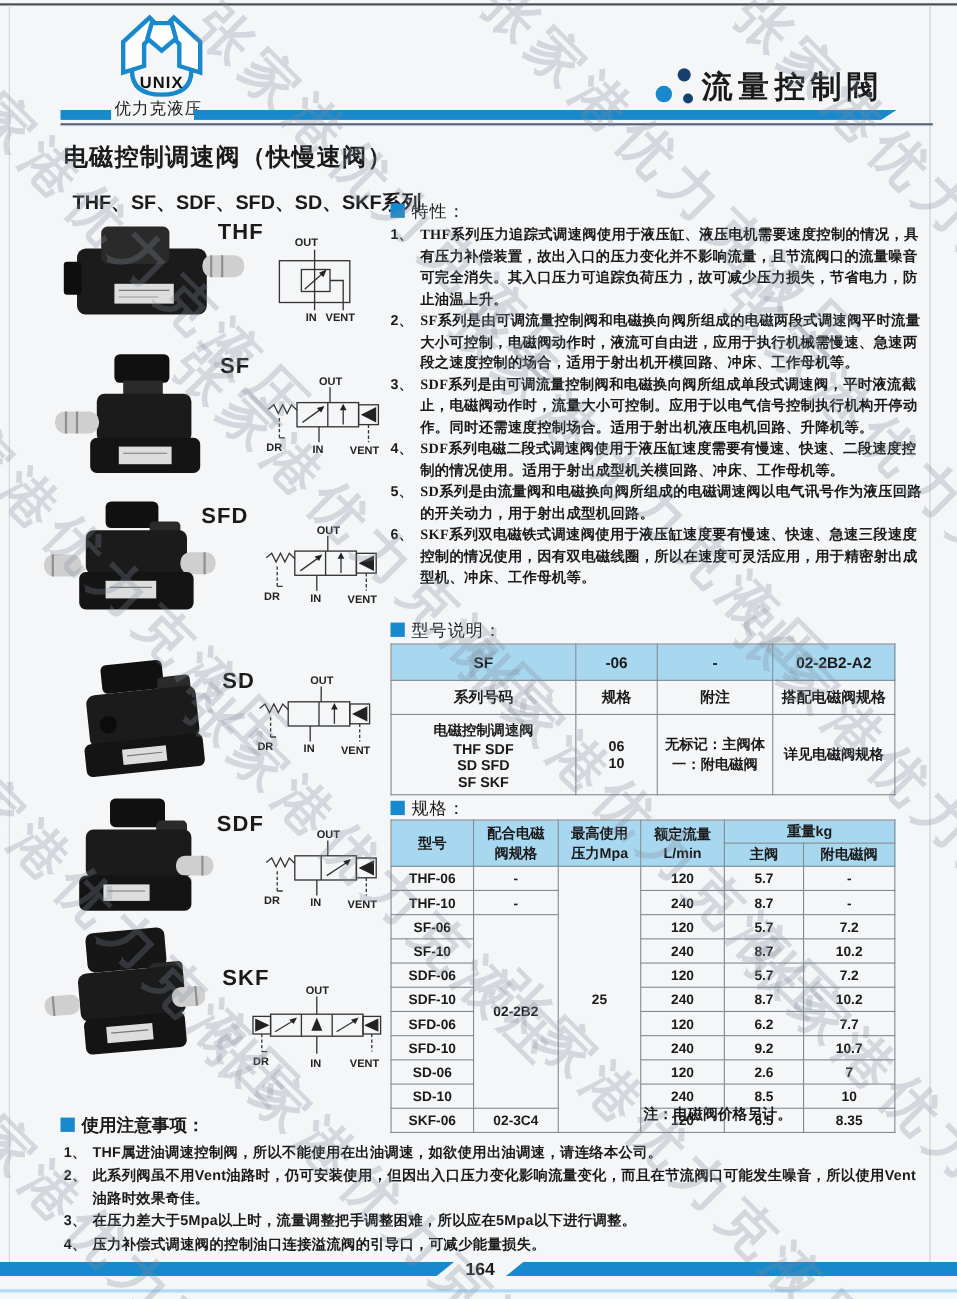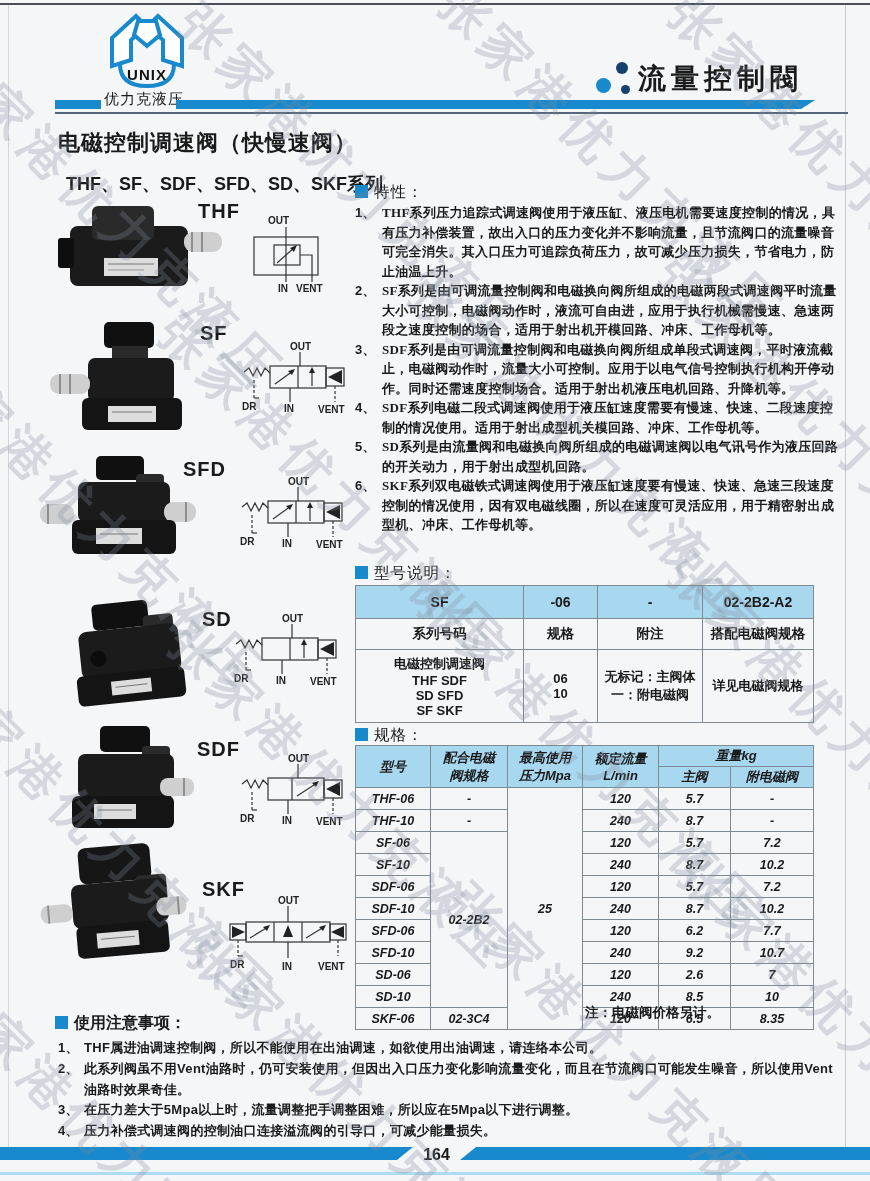--- a/index.html
+++ b/index.html
@@ -30,21 +30,21 @@
   .feat .num{width:27px;flex:none;}
   .feat .tx{flex:1;font-family:Liberation Serif, serif;}
   
   table{border-collapse:collapse;table-layout:fixed;}
   td,th{border:1px solid #7f8a92;text-align:center;vertical-align:middle;padding:1px 2px;}
   .model-table{left:355px;top:585px;width:458px;font-size:13.5px;}
   .model-table .code td{background:#a8d7f0;height:30px;font-size:14px;font-weight:600;}
   .model-table .lab td{height:28px;font-weight:bold;}
   .model-table .det td{height:70px;font-weight:600;font-size:13px;}
   .pre{white-space:pre-line;}
-  .spec-table{left:355px;top:745px;width:458px;font-size:12.5px;font-style:italic;}
+  .spec-table{left:355px;top:745px;width:458px;font-size:12.5px;}
   .spec-table th{background:#a8d7f0;font-weight:bold;font-size:13px;height:17px;}
   .spec-table td{height:19px;font-weight:600;}
   .spec-note{left:585px;top:1004px;font-size:13.5px;font-weight:bold;}
   
   .prod-label{font-size:20px;font-weight:bold;letter-spacing:1px;}
   .diag text{font-size:10px;font-weight:bold;fill:#222;}
   .diag line,.diag path,.diag rect,.diag polyline{stroke:#333;stroke-width:1.2;fill:none;}
   .diag .fil{fill:#222;stroke:none;}
   .diag .dash{stroke-dasharray:3 2;}
   

